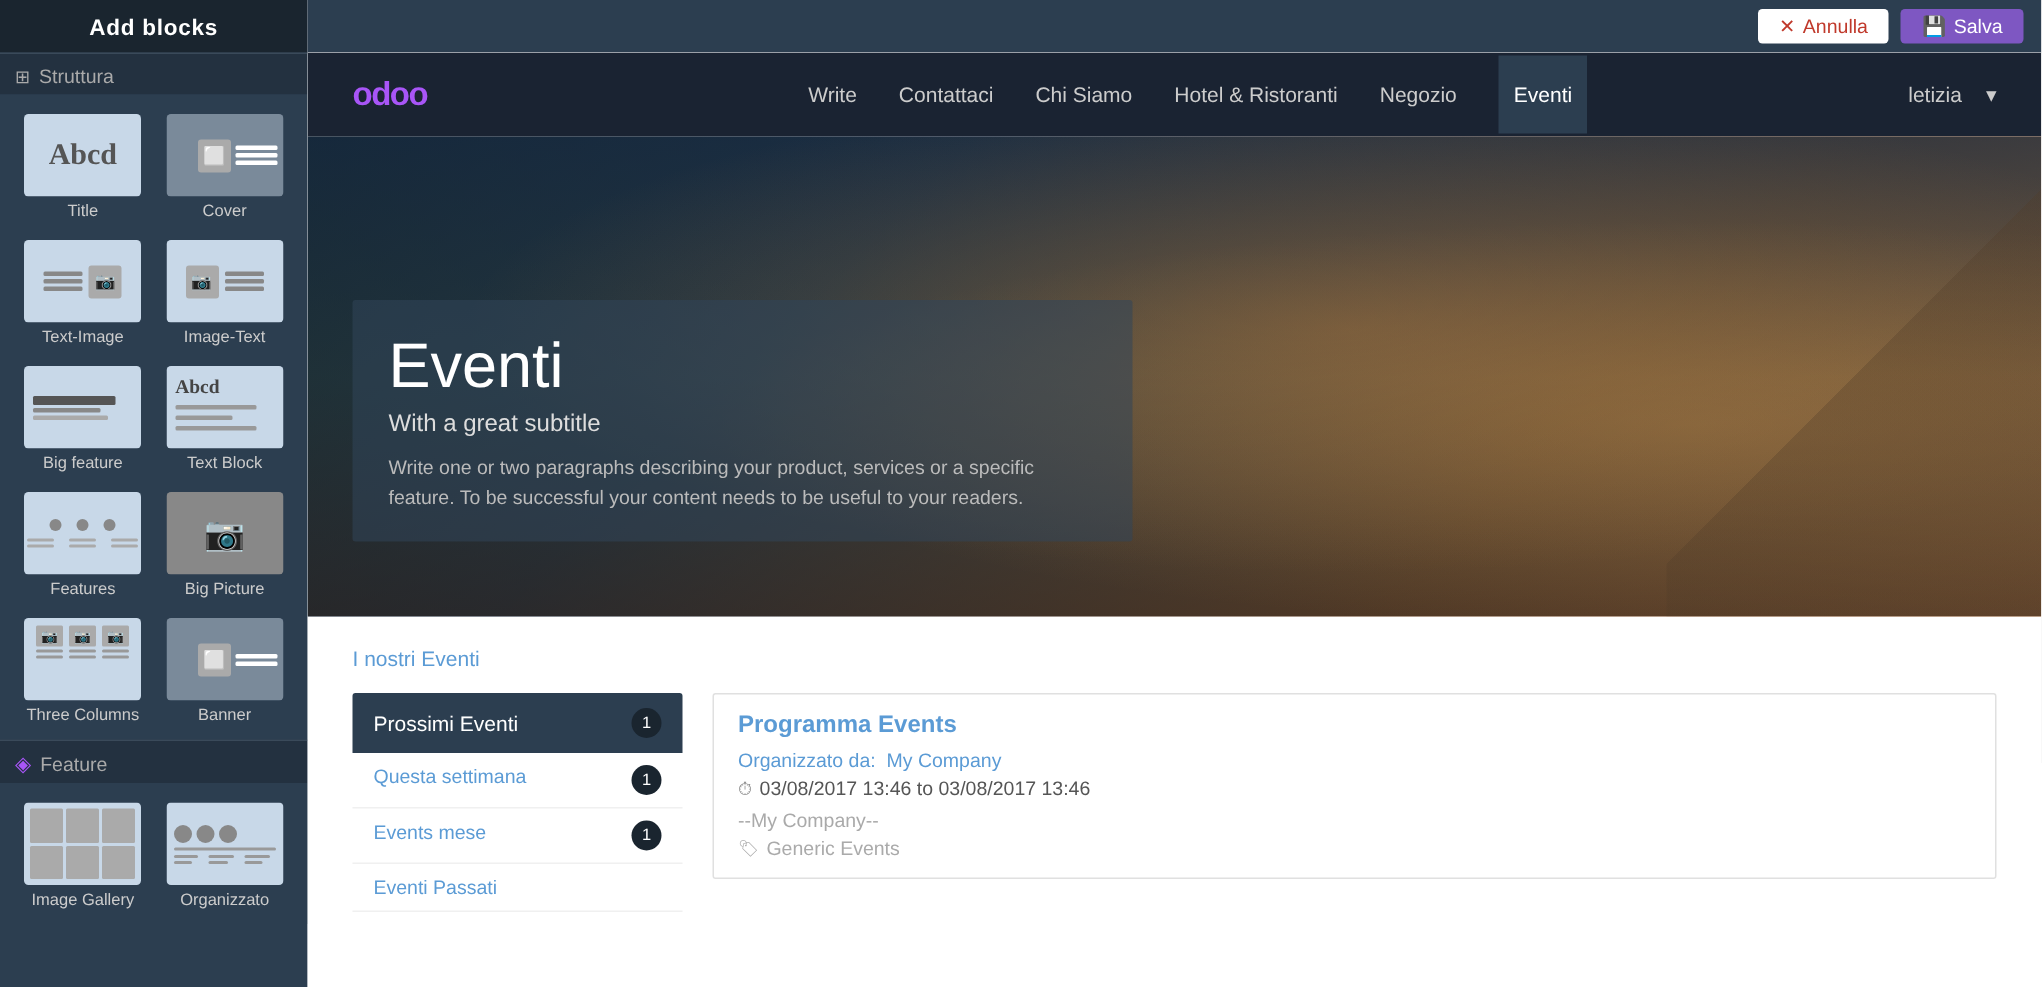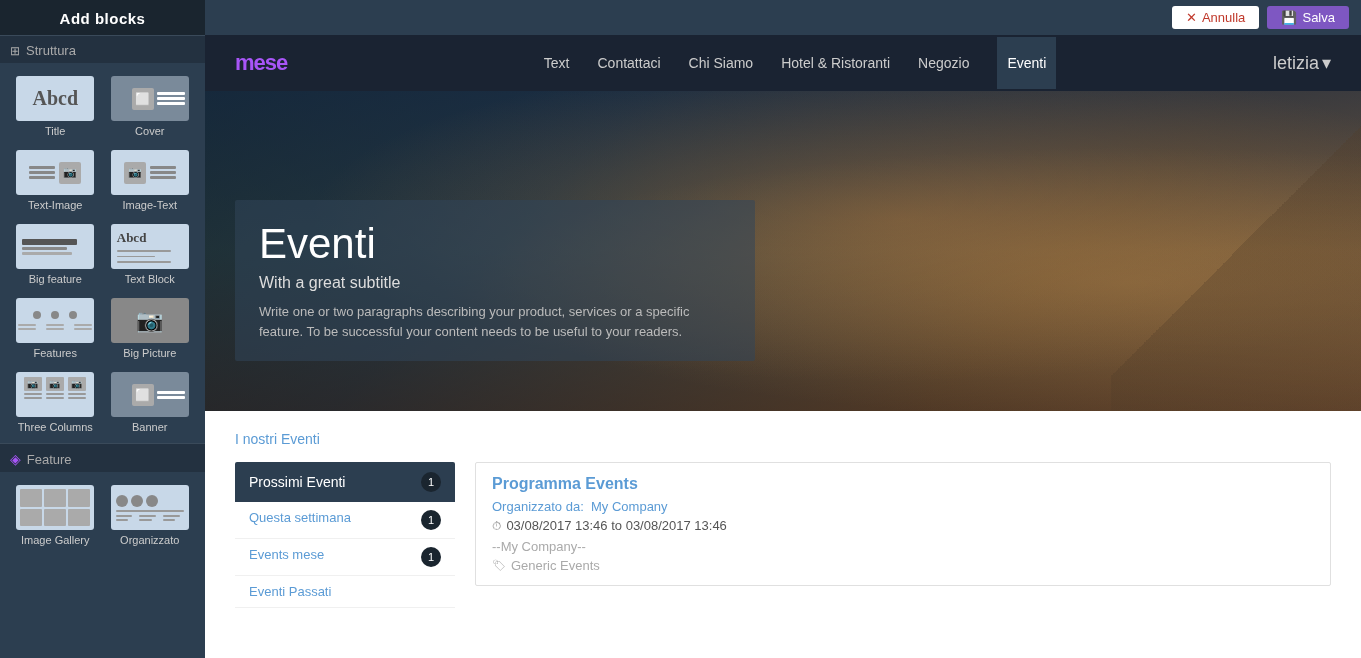--- a/index.html
+++ b/index.html
@@ -48,21 +48,21 @@
     .block-item {
       display: flex;
       flex-direction: column;
       align-items: center;
       padding: 8px 4px 5px 4px;
       cursor: pointer;
       border-radius: 3px;
     }
     .block-thumb {
       width: 78px;
-      height: 45px;
+      height: 55px;
       background: #3a4a5a;
       border-radius: 3px;
       display: flex;
       align-items: center;
       justify-content: center;
       margin-bottom: 4px;
       overflow: hidden;
     }
     .block-label {
       font-size: 11px;
@@ -316,24 +316,24 @@
       text-decoration: none;
       cursor: pointer;
     }
     .nav-link.active {
       color: #fff;
       background: #2c3e50;
       padding: 18px 10px;
     }
     .nav-user {
       color: #ccc;
-      font-size: 18px;
-      display: flex;
-      align-items: center;
-      gap: 3px;
+      font-size: 14px;
+      display: flex;
+      align-items: center;
+      gap: 16px;
       cursor: pointer;
     }
 
     
     #hero {
       position: relative;
       height: 320px;
       background: linear-gradient(135deg, #1a2a3a 0%, #2a3a50 30%, #8a6040 70%, #c08050 100%);
       overflow: hidden;
       flex-shrink: 0;
@@ -709,24 +709,24 @@
     <button class="topbar-btn btn-save">
       <span class="btn-icon">💾</span>
       <span>Salva</span>
     </button>
   </div>
 
   <div id="website">
 
     <nav id="site-nav">
       <div class="odoo-logo">
-        <span>mese</span>
+        <span>odoo</span>
       </div>
       <div class="nav-links">
-        <a class="nav-link">Text</a>
+        <a class="nav-link">Write</a>
         <a class="nav-link">Contattaci</a>
         <a class="nav-link">Chi Siamo</a>
         <a class="nav-link">Hotel &amp; Ristoranti</a>
         <a class="nav-link">Negozio</a>
         <a class="nav-link active">Eventi</a>
       </div>
       <div class="nav-user">
         <span>letizia</span>
         <span>▾</span>
       </div>

